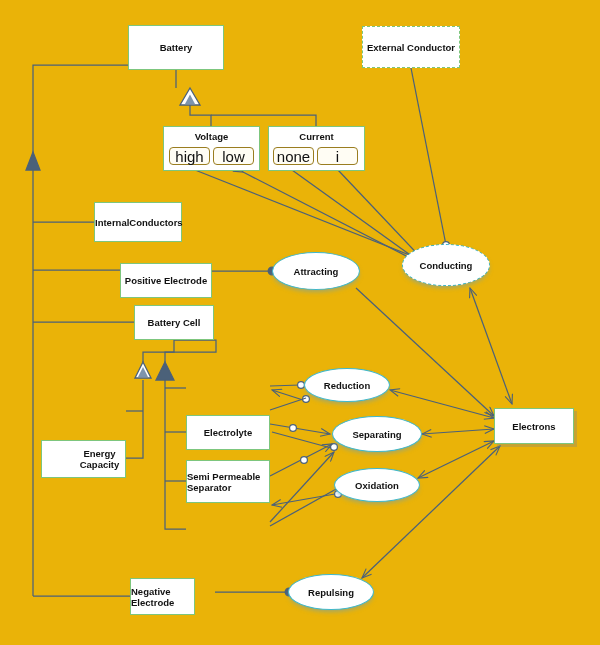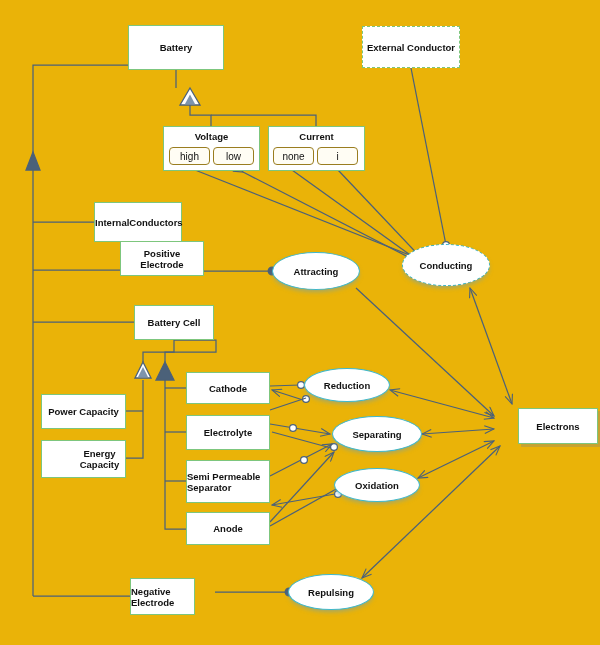--- a/index.html
+++ b/index.html
@@ -4,21 +4,21 @@
 <style>
   html,body{margin:0;padding:0;background:#ffffff;}
   body{font-family:"Liberation Sans",sans-serif;}
   #canvas{position:relative;width:600px;height:645px;background:#eab308;overflow:hidden;}
   svg#wires{position:absolute;left:0;top:0;width:600px;height:645px;pointer-events:none;}
   .node{position:absolute;box-sizing:border-box;display:flex;align-items:center;justify-content:center;}
   .cls{background:#ffffff;border:1.3px solid #7dc67d;color:#111;font-weight:bold;font-size:9.5px;line-height:11px;text-align:center;}
   .cls.dashed{border:1.6px dashed #7dc67d;}
   .cls.leftal{justify-content:flex-start;text-align:left;padding-left:0;}
   .attrbox{position:absolute;box-sizing:border-box;border:1.3px solid #9a7d20;border-radius:4px;background:#fffdf4;
-           display:flex;align-items:center;justify-content:center;font-size:10px;font-weight:normal;color:#111;}
+           display:flex;align-items:center;justify-content:center;font-size:15px;font-weight:normal;color:#111;}
   .clshdr{position:absolute;left:0;right:0;top:4px;text-align:center;font-size:9.5px;font-weight:bold;color:#111;}
   .ell{position:absolute;box-sizing:border-box;border:1.6px solid #3fb8cc;border-radius:50%;background:#ffffff;
        display:flex;align-items:center;justify-content:center;font-size:9.5px;font-weight:bold;color:#111;
        box-shadow:0 3px 4px -1px rgba(110,160,180,.55);}
   .ell.dash{border:1.6px dashed #3fb8cc;}
   .shadowbox{position:absolute;box-sizing:border-box;}
   .shadowbox:after{content:"";position:absolute;left:3px;top:3px;right:-3px;bottom:-3px;background:rgba(120,130,140,.32);z-index:-1;}
 </style>
 </head>
 <body>
@@ -140,57 +140,48 @@
     <span>none</span>
   </div>
   <div class="attrbox" style="left:317px;top:147px;width:41px;height:18px;">
     <span>i</span>
   </div>
 
   <div class="node cls leftal" style="left:94px;top:202px;width:88px;height:40px;">
     <span>InternalConductors</span>
   </div>
 
-  <div class="node cls" style="left:120px;top:241px;width:84px;height:35px;">
+  <div class="node cls" style="left:120px;top:263px;width:92px;height:35px;">
     <span>Positive Electrode</span>
   </div>
 
   <div class="node cls" style="left:134px;top:305px;width:80px;height:35px;">
     <span>Battery Cell</span>
   </div>
 
-  <div class="node cls" style="left:41px;top:394px;width:85px;height:35px;">
-    <span>Power Capacity</span>
-  </div>
 
   <div class="node cls" style="left:41px;top:440px;width:85px;height:38px;padding-left:32px;">
     <span>Energy Capacity</span>
   </div>
 
-  <div class="node cls" style="left:186px;top:372px;width:84px;height:32px;">
-    <span>Cathode</span>
-  </div>
 
   <div class="node cls" style="left:186px;top:415px;width:84px;height:35px;">
     <span>Electrolyte</span>
   </div>
 
   <div class="node cls leftal" style="left:186px;top:460px;width:84px;height:43px;">
     <span>Semi Permeable Separator</span>
   </div>
 
-  <div class="node cls" style="left:186px;top:512px;width:84px;height:33px;">
-    <span>Anode</span>
-  </div>
 
   <div class="node cls leftal" style="left:130px;top:578px;width:65px;height:37px;">
     <span>Negative Electrode</span>
   </div>
 
-  <div class="shadowbox" style="left:518px;top:408px;width:80px;height:36px;z-index:0;">
+  <div class="shadowbox" style="left:494px;top:408px;width:80px;height:36px;z-index:0;">
     <div class="node cls" style="left:0;top:0;width:80px;height:36px;position:absolute;">
       <span>Electrons</span>
     </div>
   </div>
 
   <div class="ell dash" style="left:402px;top:244px;width:88px;height:42px;">
     <span>Conducting</span>
   </div>
 
   <div class="ell" style="left:272px;top:252px;width:88px;height:38px;">

